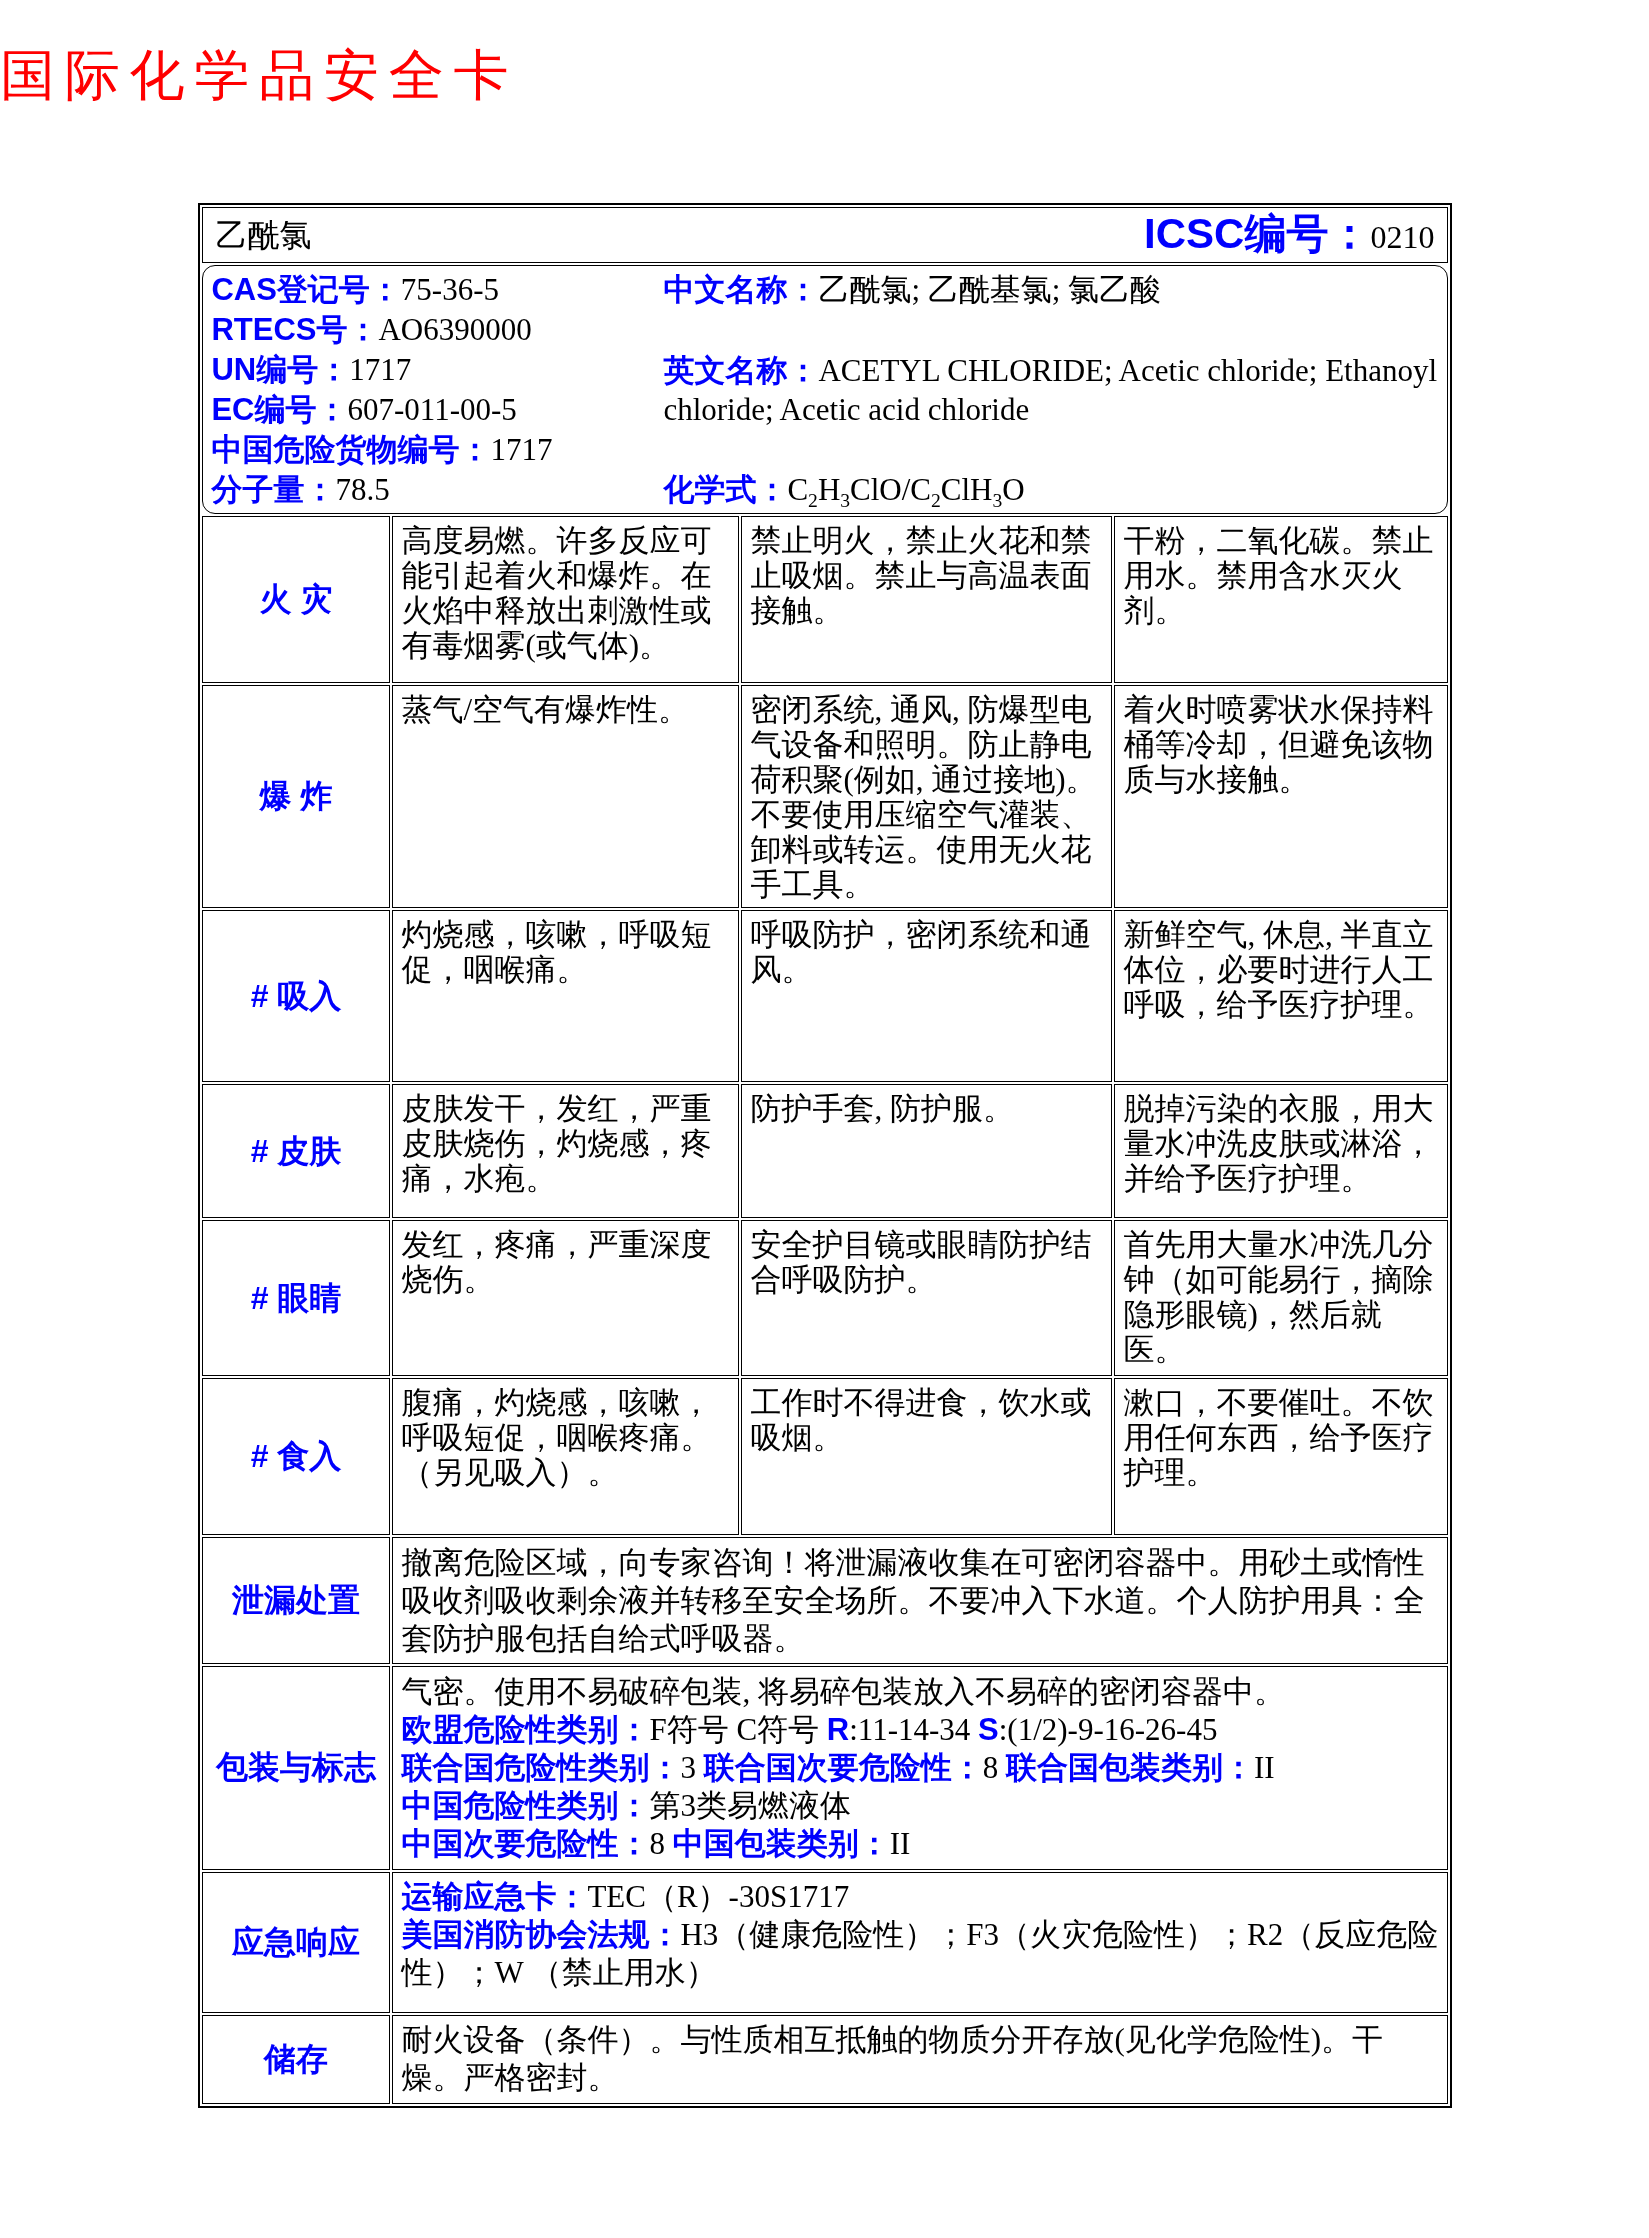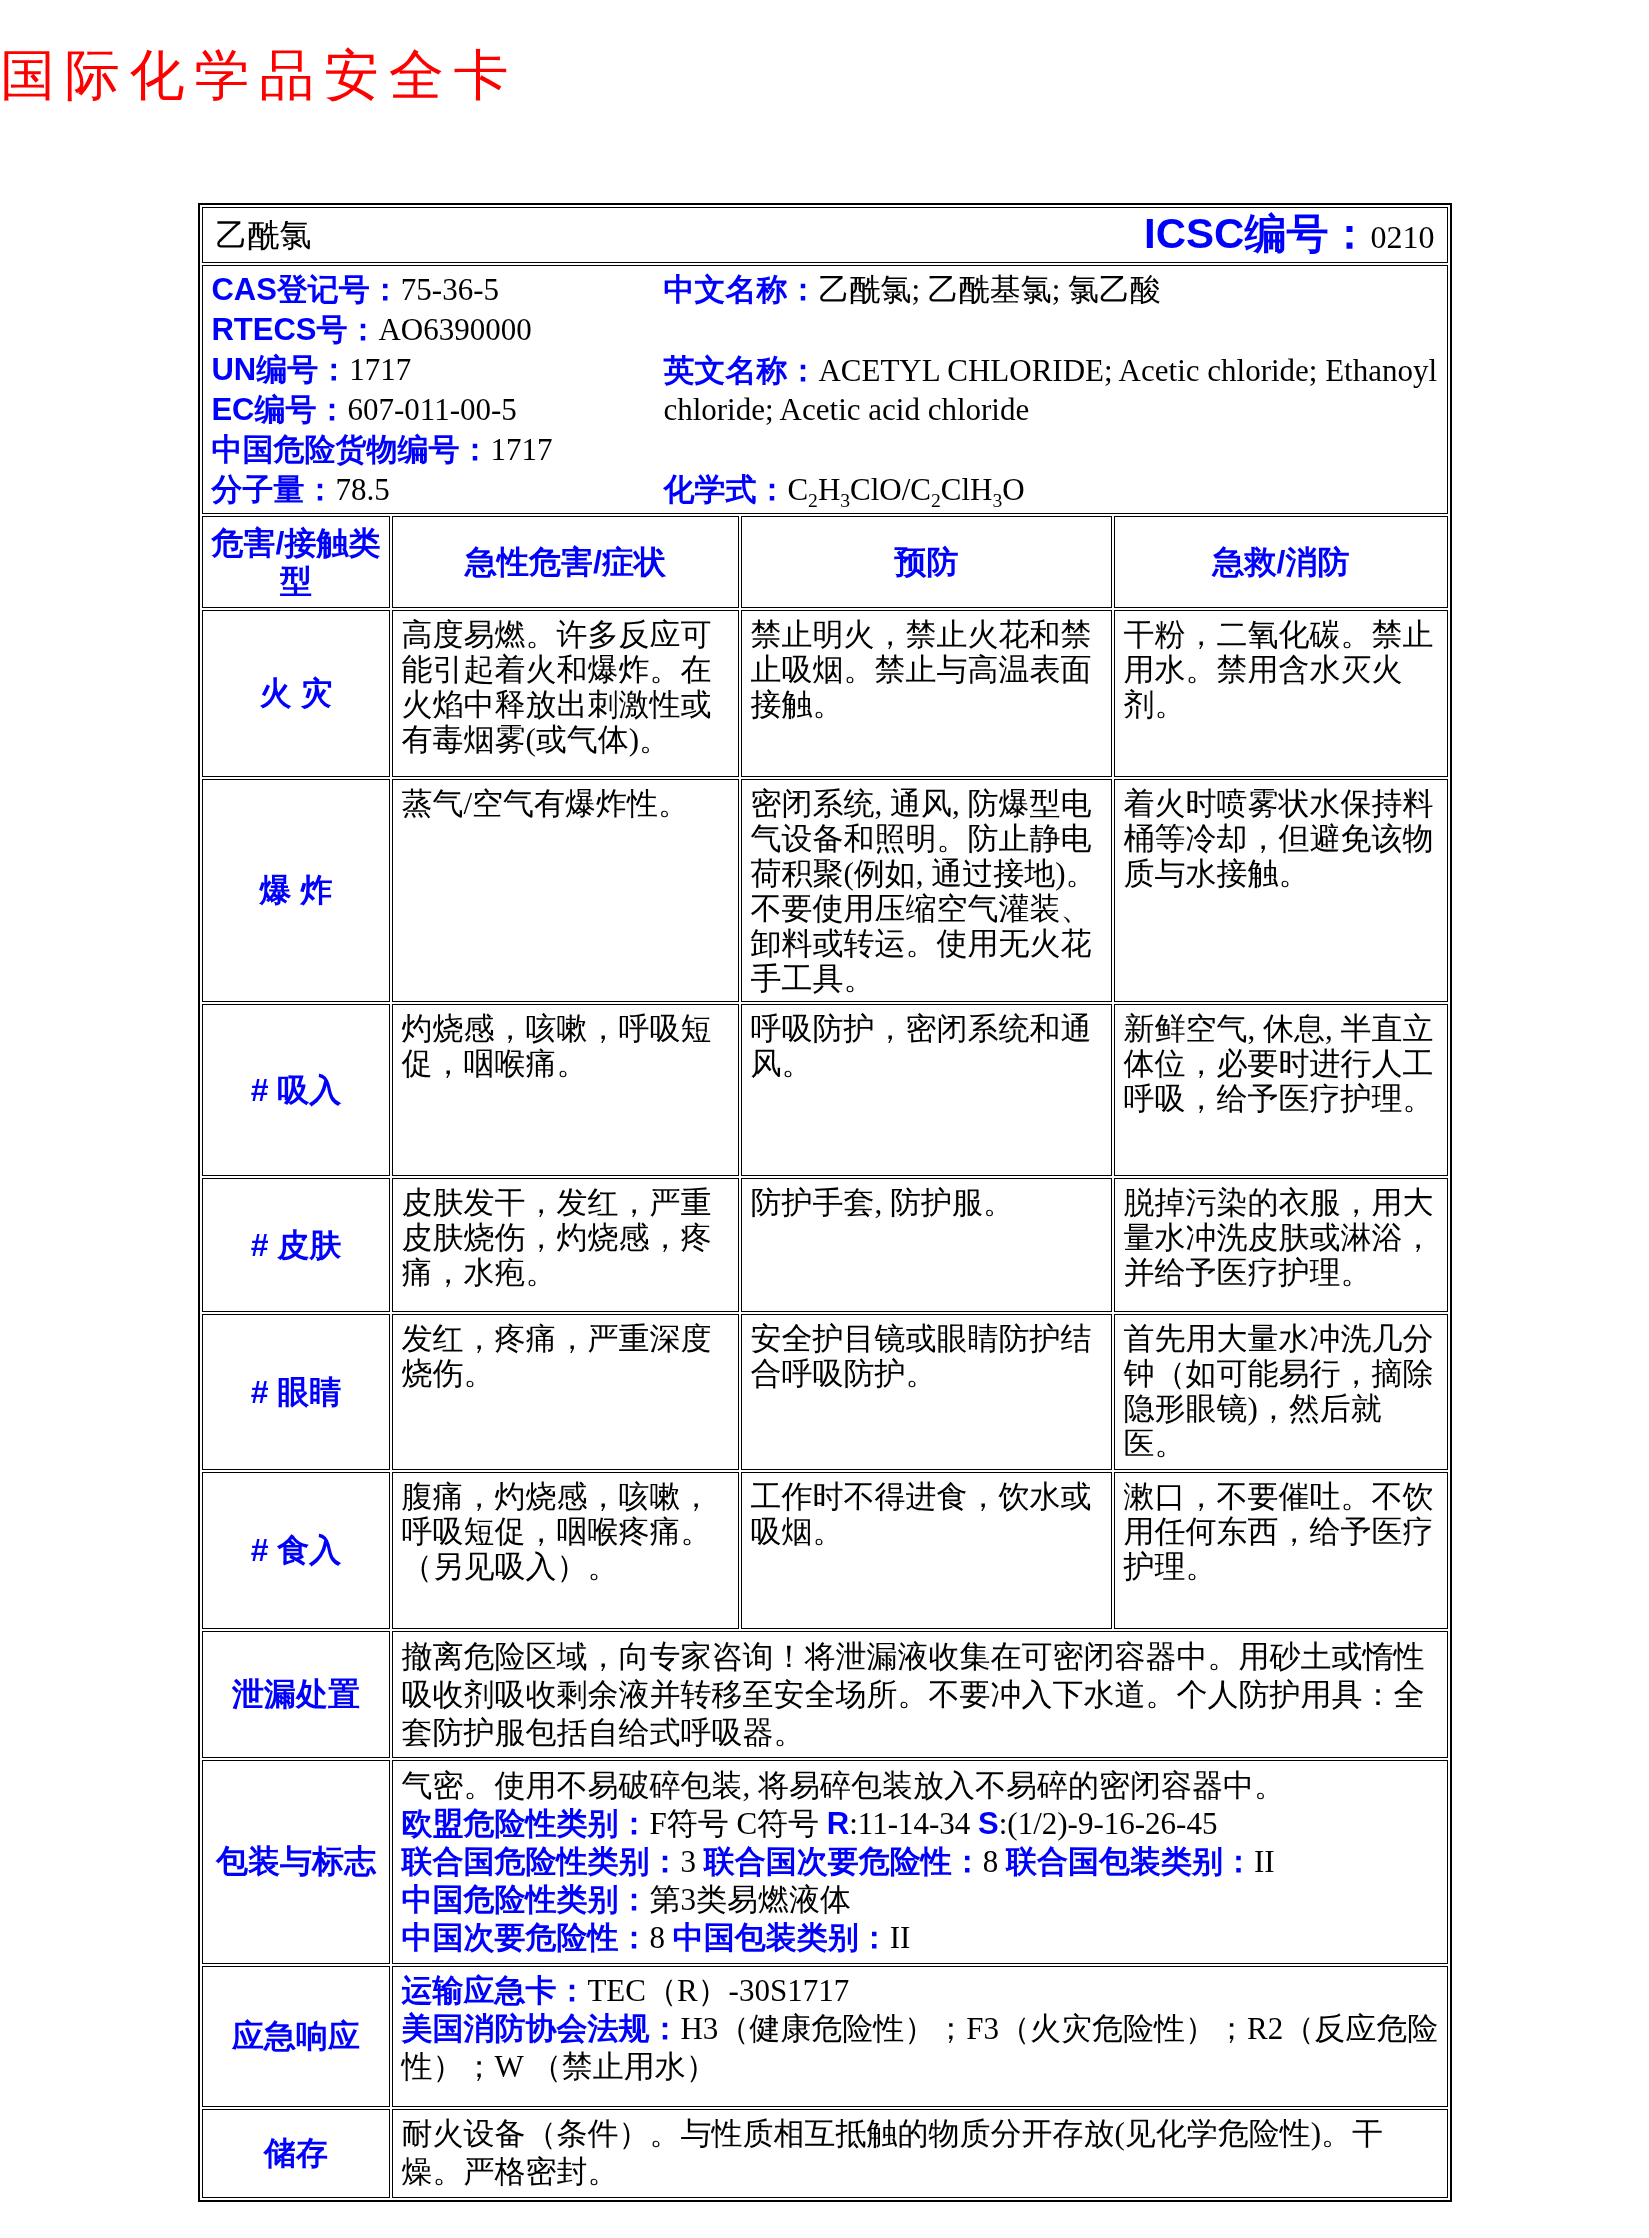--- a/index.html
+++ b/index.html
@@ -35,21 +35,21 @@
     font-size:32px;line-height:39px;padding:5.6px 2.8px;
   }
   tr.headrow td{
     vertical-align:middle;text-align:center;
     color:#0000fd;font-weight:bold;
     font-family:"Liberation Sans","DejaVu Sans",sans-serif;
     font-size:32px;line-height:38px;
   }
   
   tr.r-name td{height:56px;vertical-align:middle;}
-  tr.r-ident td{height:249px;}
+  tr.r-ident td{height:249px;border-radius:13px;}
   tr.headrow td{height:92px;}
   td.h-fire{height:167px;}
   td.h-contact{height:46px;}
   td.h-inhale{height:172px;margin-left:12px;}
   td.h-skin{height:134px;}
   td.h-eye{height:156px;}
   td.h-ingest{height:157px;}
   td.h-spill{height:106px;}
   td.h-pack{height:191px;}
   td.h-emerg{height:141px;}
@@ -115,26 +115,20 @@
         </div>
         <div class="ident-right">
           <div><span class="lbl">中文名称：</span><span class="val">乙酰氯; 乙酰基氯; 氯乙酸</span></div>
           <div class="en-name"><span class="lbl">英文名称：</span><span class="val">ACETYL CHLORIDE; Acetic chloride; Ethanoyl chloride; Acetic acid chloride</span></div>
           <div><span class="lbl">化学式：</span><span class="val"><span class="seg">C</span><sub class="seg">2</sub><span class="seg">H</span><sub class="seg">3</sub><span class="seg">ClO/C</span><sub class="seg">2</sub><span class="seg">ClH</span><sub class="seg">3</sub><span class="seg">O</span></span></div>
         </div>
       </div>
     </td>
   </tr>
 
-  <tr class="headrow">
-    <td>危害/接触类型</td>
-    <td>急性危害/症状</td>
-    <td>预防</td>
-    <td>急救/消防</td>
-  </tr>
 
   <tr>
     <td class="labelcell h-fire">火 灾</td>
     <td class="h-fire">高度易燃。许多反应可能引起着火和爆炸。在火焰中释放出刺激性或有毒烟雾(或气体)。</td>
     <td class="h-fire">禁止明火，禁止火花和禁止吸烟。禁止与高温表面接触。</td>
     <td class="h-fire">干粉，二氧化碳。禁止用水。禁用含水灭火剂。</td>
   </tr>
 
   <tr>
     <td class="labelcell">爆 炸</td>

